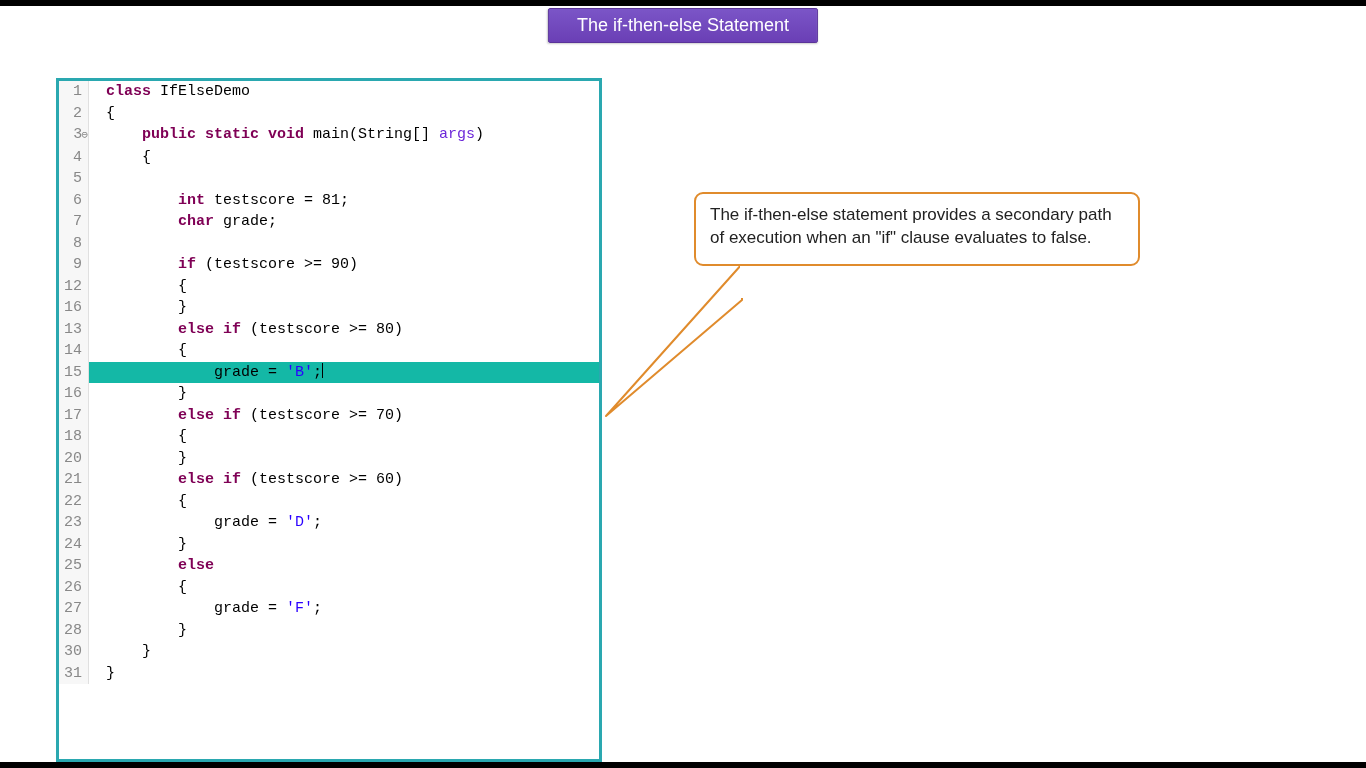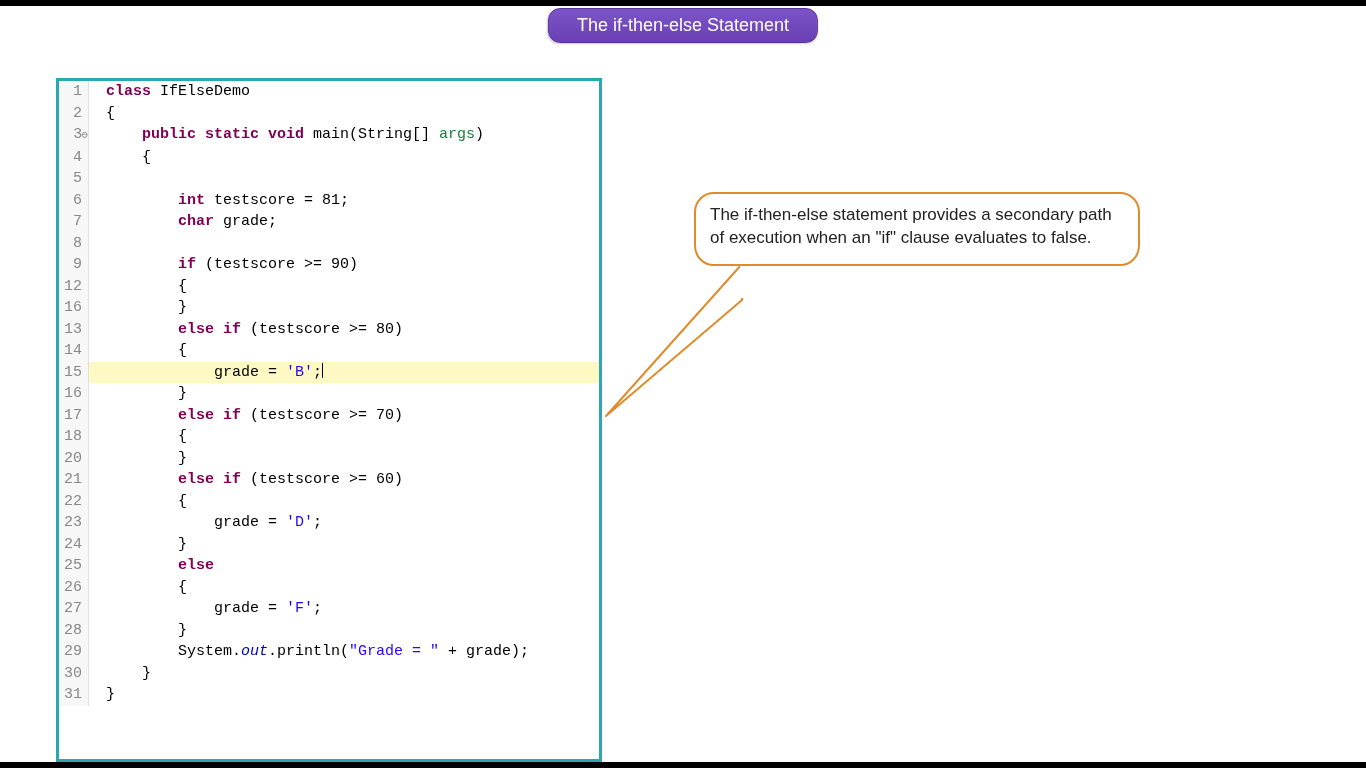--- a/index.html
+++ b/index.html
@@ -21,21 +21,21 @@
   }
   .title-banner {
     position: absolute;
     top: 2px;
     left: 50%;
     transform: translateX(-50%);
     background: linear-gradient(to bottom, #7b55c7, #6a3fb5);
     color: #fff;
     padding: 6px 28px;
     border: 1px solid #5a3399;
-    border-radius: 12px;
+    border-radius: 2px;
     font-size: 18px;
     box-shadow: 0 1px 2px rgba(0,0,0,0.2);
   }
   .code-box {
     position: absolute;
     top: 72px;
     left: 56px;
     width: 546px;
     height: 684px;
     border: 3px solid #2aa8b0;
@@ -43,21 +43,21 @@
     font-family: Consolas, "Courier New", monospace;
     font-size: 15px;
     line-height: 21.5px;
     overflow: hidden;
   }
   .code-row {
     display: flex;
     white-space: pre;
   }
   .code-row.highlight {
-    background: #fef9c3;
+    background: #14b8a6;
   }
   .gutter {
     width: 30px;
     text-align: right;
     padding-right: 6px;
     color: #888;
     background: #f7f7f7;
     border-right: 1px solid #e0e0e0;
     flex-shrink: 0;
     user-select: none;
@@ -66,36 +66,36 @@
     padding-left: 4px;
     flex: 1;
     margin-left: 13px;
   }
   .kw  { color: #7f0055; font-weight: bold; }   
   .cls { color: #000; }
   .str { color: #2a00ff; }                       
   .chr { color: #2a00ff; }
   .mth { color: #000; }
   .fld { font-style: italic; color: #0000c0; }
-  .par { color: #15803d; }
+  .par { color: #6d28d9; }
   .cursor {
     display:inline-block;
     width:1px;
     height:15px;
     background:#000;
     vertical-align:-2px;
   }
 
   .callout {
     position: absolute;
     top: 186px;
     left: 694px;
     width: 446px;
     border: 2px solid #e08b2c;
-    border-radius: 20px;
+    border-radius: 9px;
     background: #fff;
     padding: 10px 14px 14px 14px;
     font-size: 17px;
     color: #222;
     line-height: 1.35;
   }
   .connector {
     position: absolute;
     top: 250px;
     left: 594px;
@@ -133,21 +133,20 @@
       <div class="code-row"><div class="gutter">18</div><div class="code">        {</div></div>
       <div class="code-row"><div class="gutter">20</div><div class="code">        }</div></div>
       <div class="code-row"><div class="gutter">21</div><div class="code">        <span class="kw">else if</span> (testscore &gt;= 60)</div></div>
       <div class="code-row"><div class="gutter">22</div><div class="code">        {</div></div>
       <div class="code-row"><div class="gutter">23</div><div class="code">            grade = <span class="chr">'D'</span>;</div></div>
       <div class="code-row"><div class="gutter">24</div><div class="code">        }</div></div>
       <div class="code-row"><div class="gutter">25</div><div class="code">        <span class="kw">else</span></div></div>
       <div class="code-row"><div class="gutter">26</div><div class="code">        {</div></div>
       <div class="code-row"><div class="gutter">27</div><div class="code">            grade = <span class="chr">'F'</span>;</div></div>
       <div class="code-row"><div class="gutter">28</div><div class="code">        }</div></div>
-      <div class="code-row"><div class="gutter">29</div><div class="code">        System.<span class="fld">out</span>.println(<span class="str">"Grade = "</span> + grade);</div></div>
       <div class="code-row"><div class="gutter">30</div><div class="code">    }</div></div>
       <div class="code-row"><div class="gutter">31</div><div class="code">}</div></div>
     </div>
 
   <svg class="connector" viewBox="0 0 150 170">
     <polygon points="148,8 148,44 12,160" fill="#fff" stroke="#e08b2c" stroke-width="2" stroke-linejoin="round"></polygon>
 
     <rect x="146" y="10" width="6" height="32" fill="#fff"></rect>
   </svg>
 

